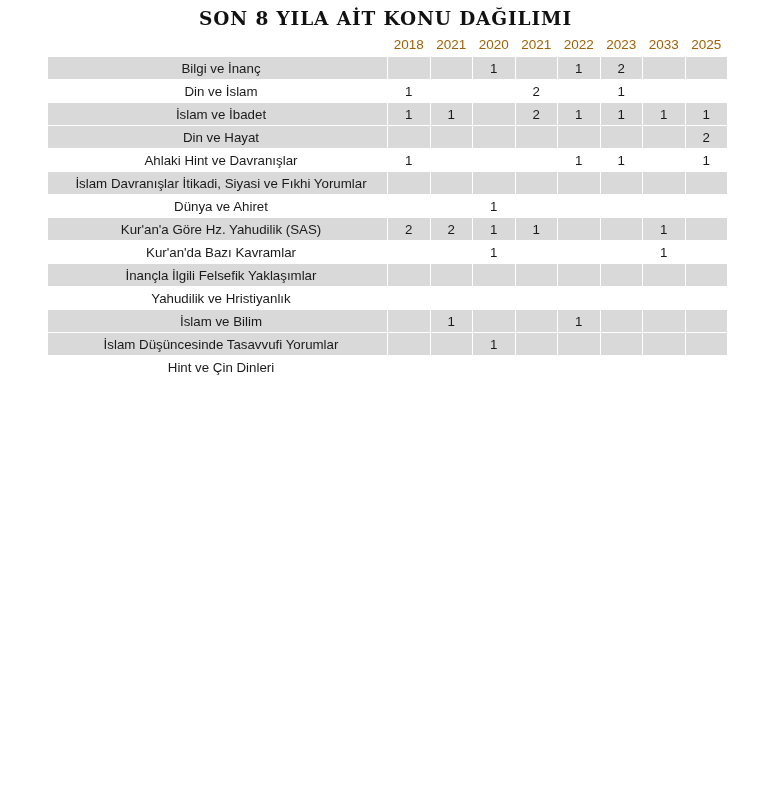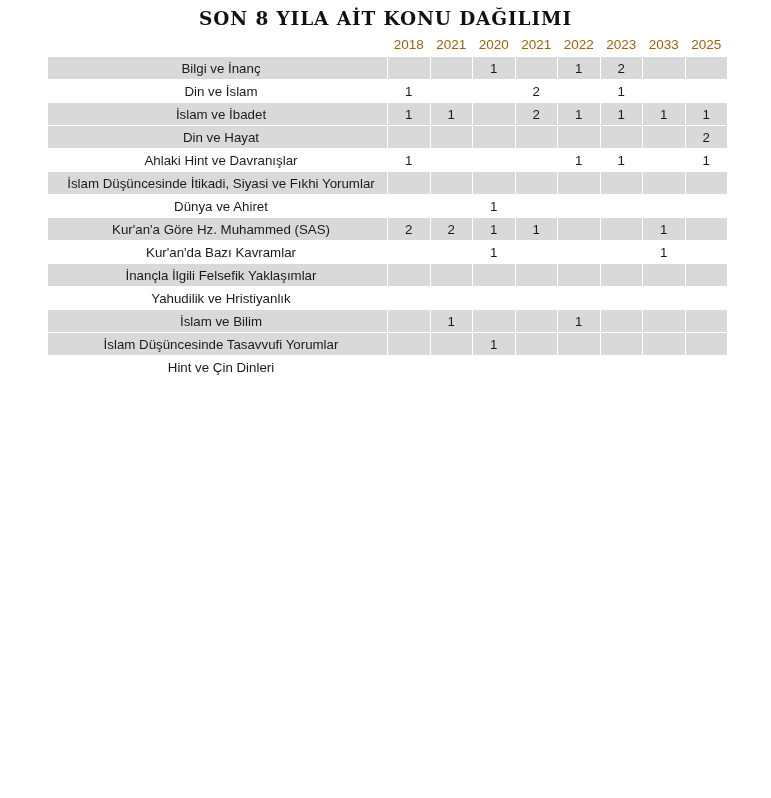--- a/index.html
+++ b/index.html
@@ -172,21 +172,21 @@
             <td class="num">1</td>
             <td class="num"></td>
             <td class="num"></td>
             <td class="num"></td>
             <td class="num">1</td>
             <td class="num">1</td>
             <td class="num"></td>
             <td class="num">1</td>
           </tr>
           <tr class="shaded">
-            <td class="label">İslam Düşüncesinde İtikadi, Siyasi ve Fıkhi Yorumlar</td>
+            <td class="label">İslam Davranışlar İtikadi, Siyasi ve Fıkhi Yorumlar</td>
             <td class="num"></td>
             <td class="num"></td>
             <td class="num"></td>
             <td class="num"></td>
             <td class="num"></td>
             <td class="num"></td>
             <td class="num"></td>
             <td class="num"></td>
           </tr>
           <tr class="plain">
@@ -194,21 +194,21 @@
             <td class="num"></td>
             <td class="num"></td>
             <td class="num">1</td>
             <td class="num"></td>
             <td class="num"></td>
             <td class="num"></td>
             <td class="num"></td>
             <td class="num"></td>
           </tr>
           <tr class="shaded">
-            <td class="label">Kur'an'a Göre Hz. Muhammed (SAS)</td>
+            <td class="label">Kur'an'a Göre Hz. Yahudilik (SAS)</td>
             <td class="num">2</td>
             <td class="num">2</td>
             <td class="num">1</td>
             <td class="num">1</td>
             <td class="num"></td>
             <td class="num"></td>
             <td class="num">1</td>
             <td class="num"></td>
           </tr>
           <tr class="plain">

